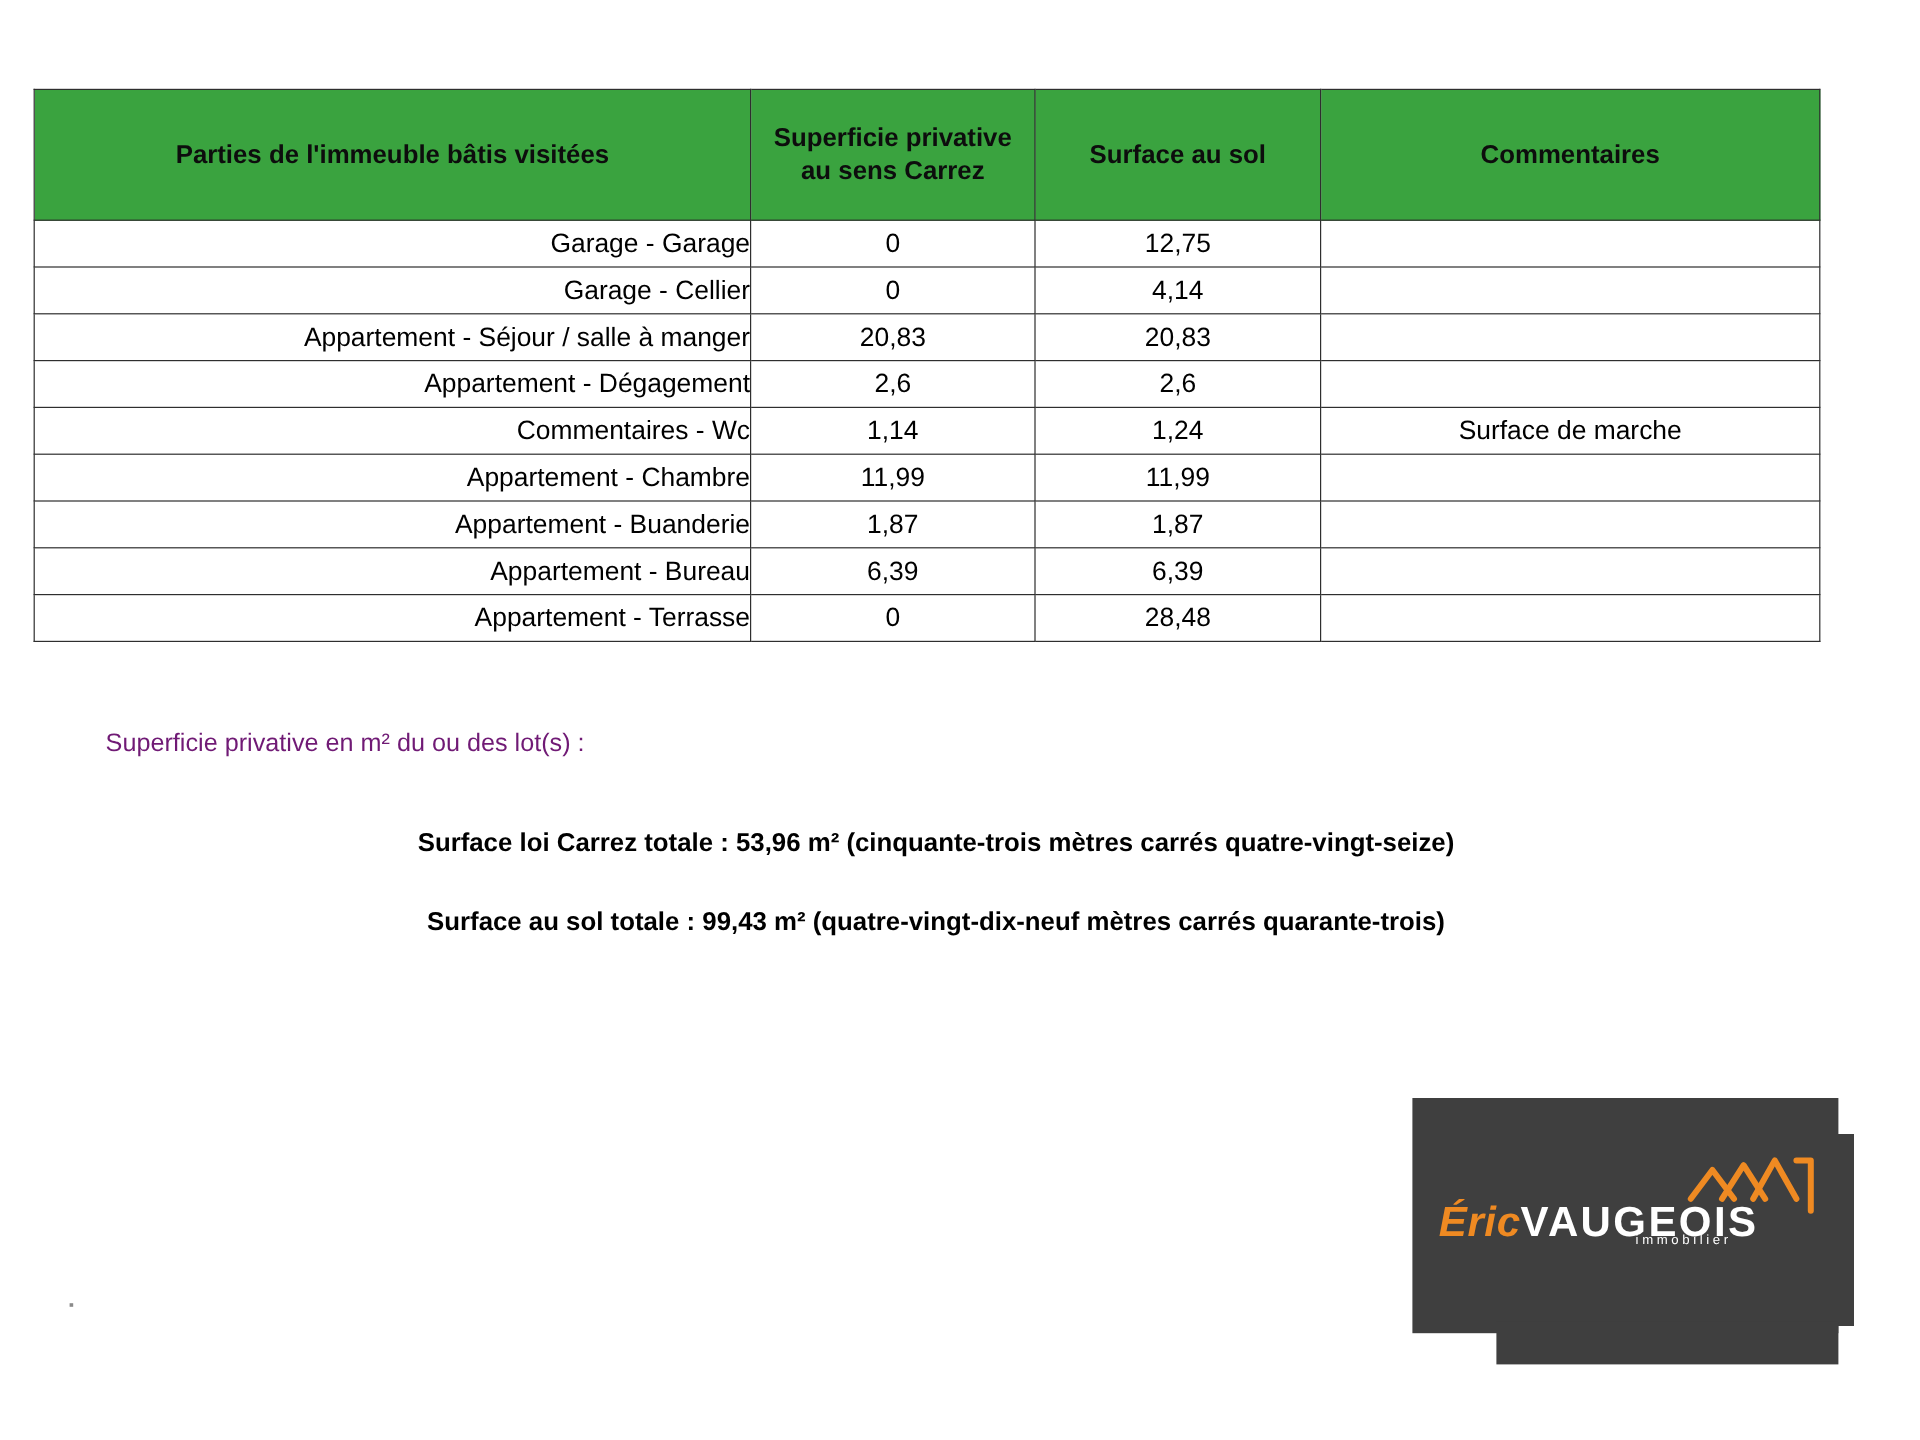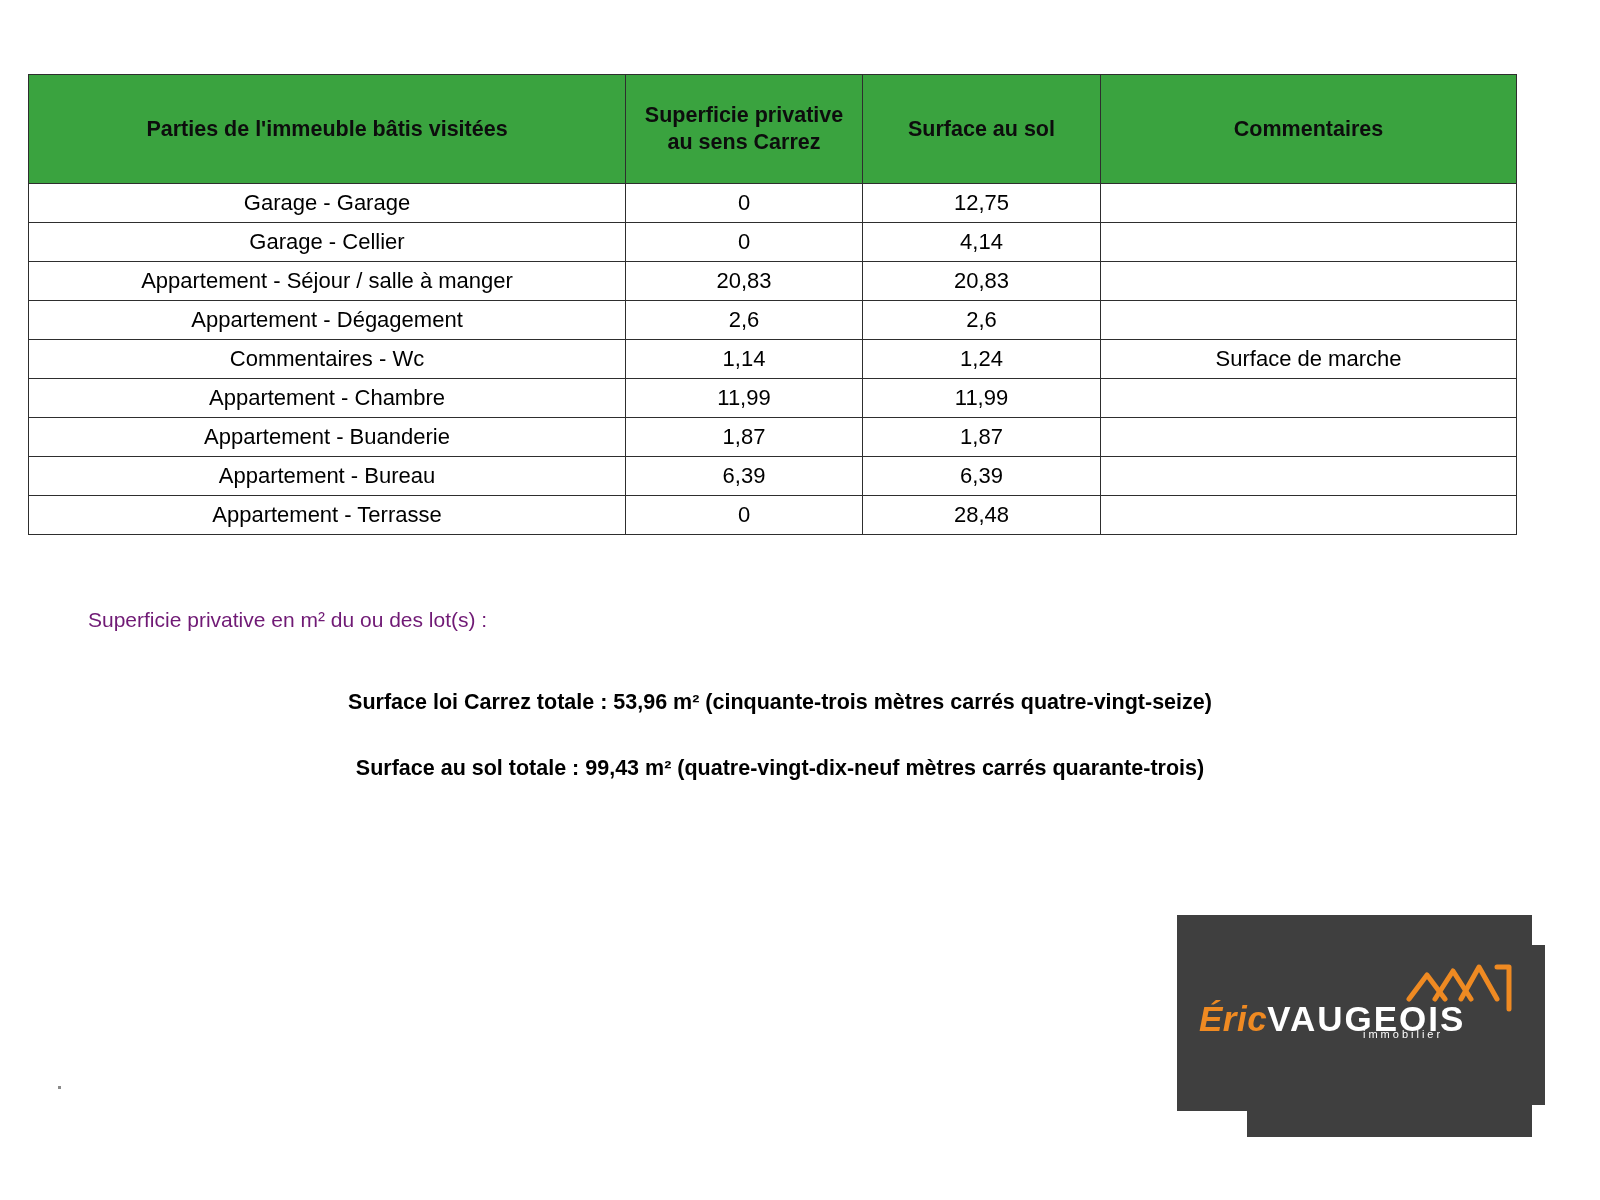--- a/index.html
+++ b/index.html
@@ -59,21 +59,21 @@
   }
 
   table.carrez tbody td {
     height: 38px;
     vertical-align: middle;
     font-size: 22px;
     line-height: 1.1;
   }
 
   td.c-name {
-    text-align: center;
+    text-align: right;
     padding-left: 11px;
     margin-left: 14px;
   }
   td.c-num {
     text-align: center;
   }
   td.c-comment {
     text-align: center;
   }
 

